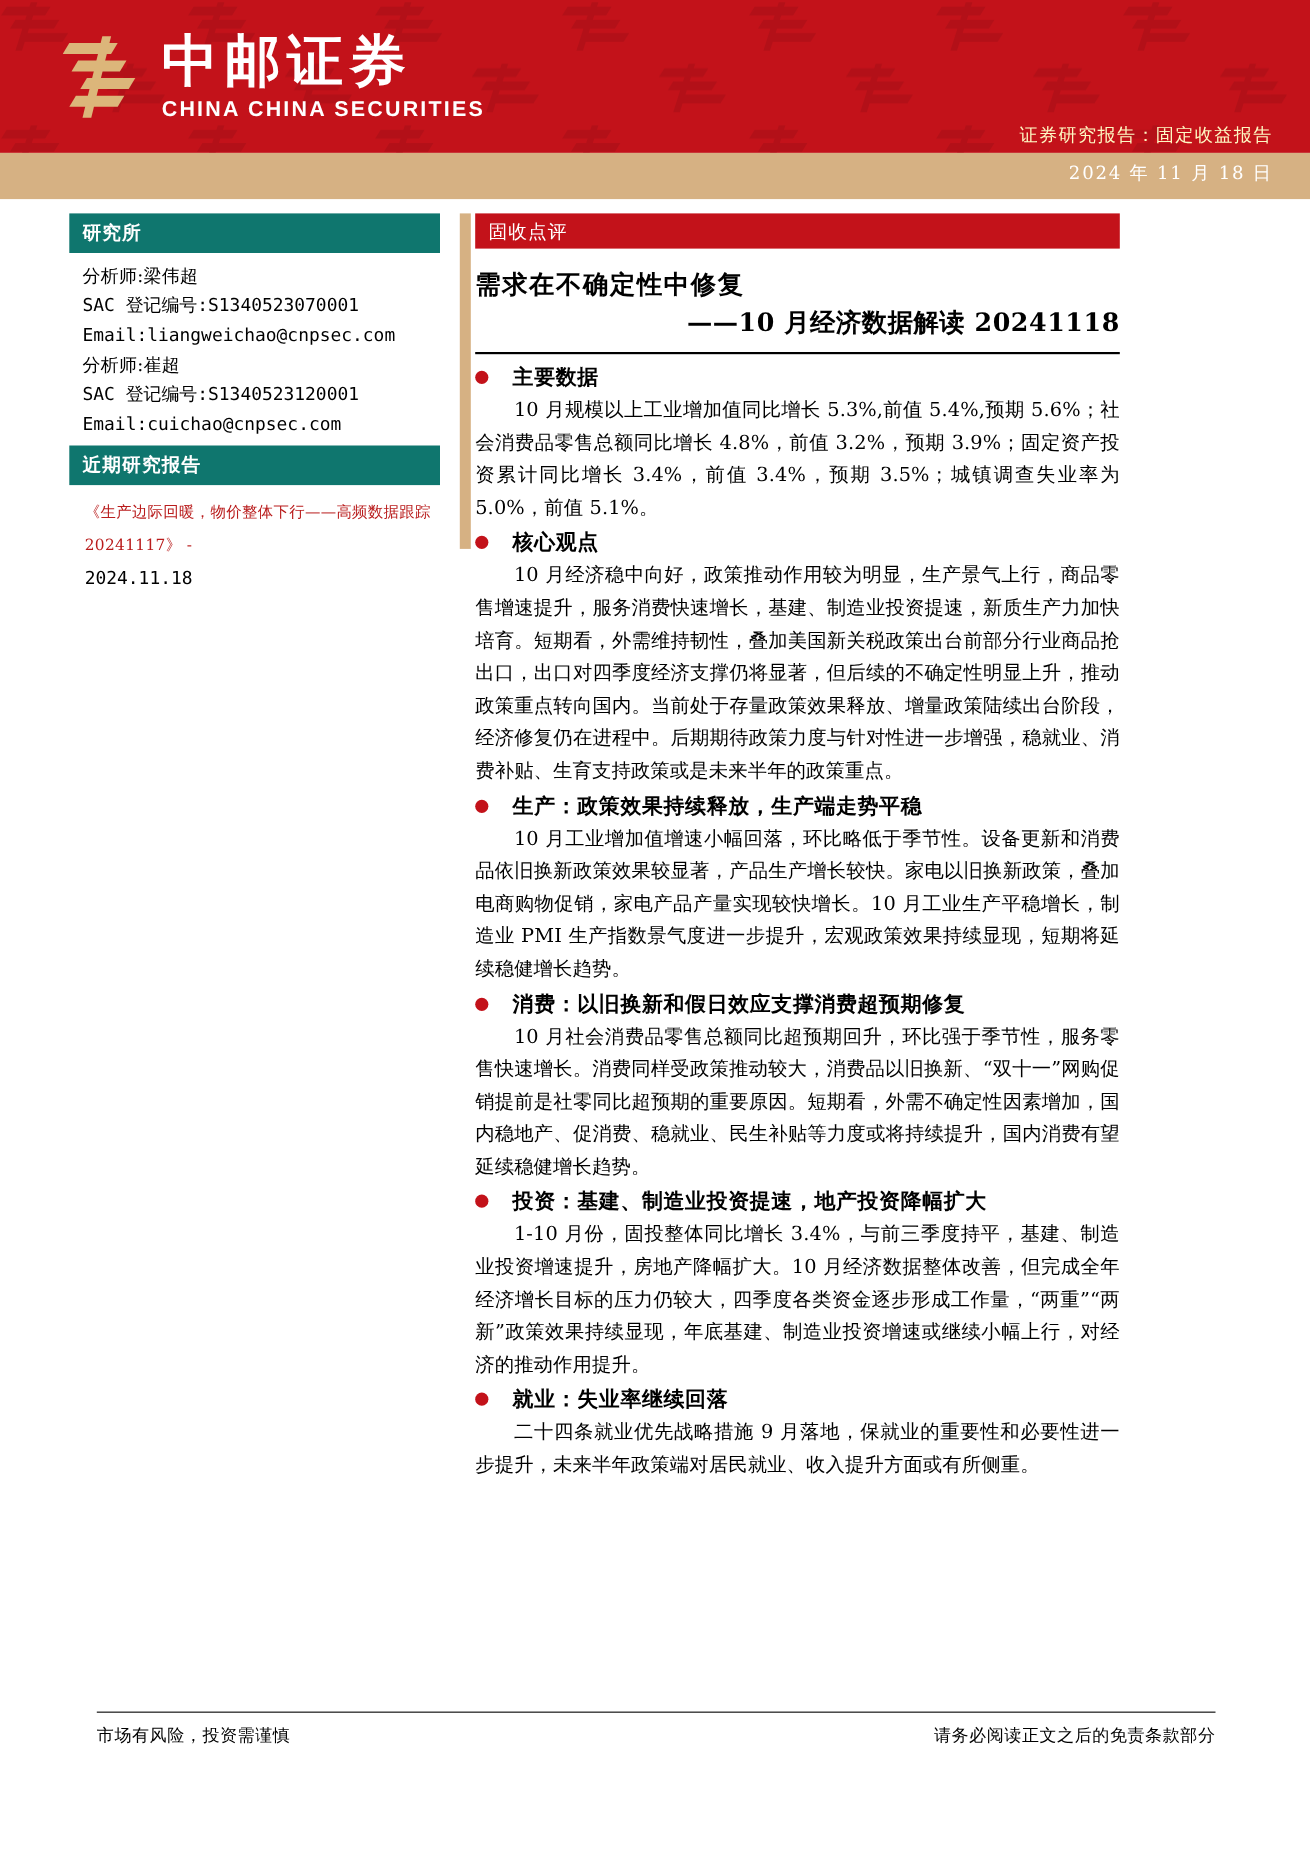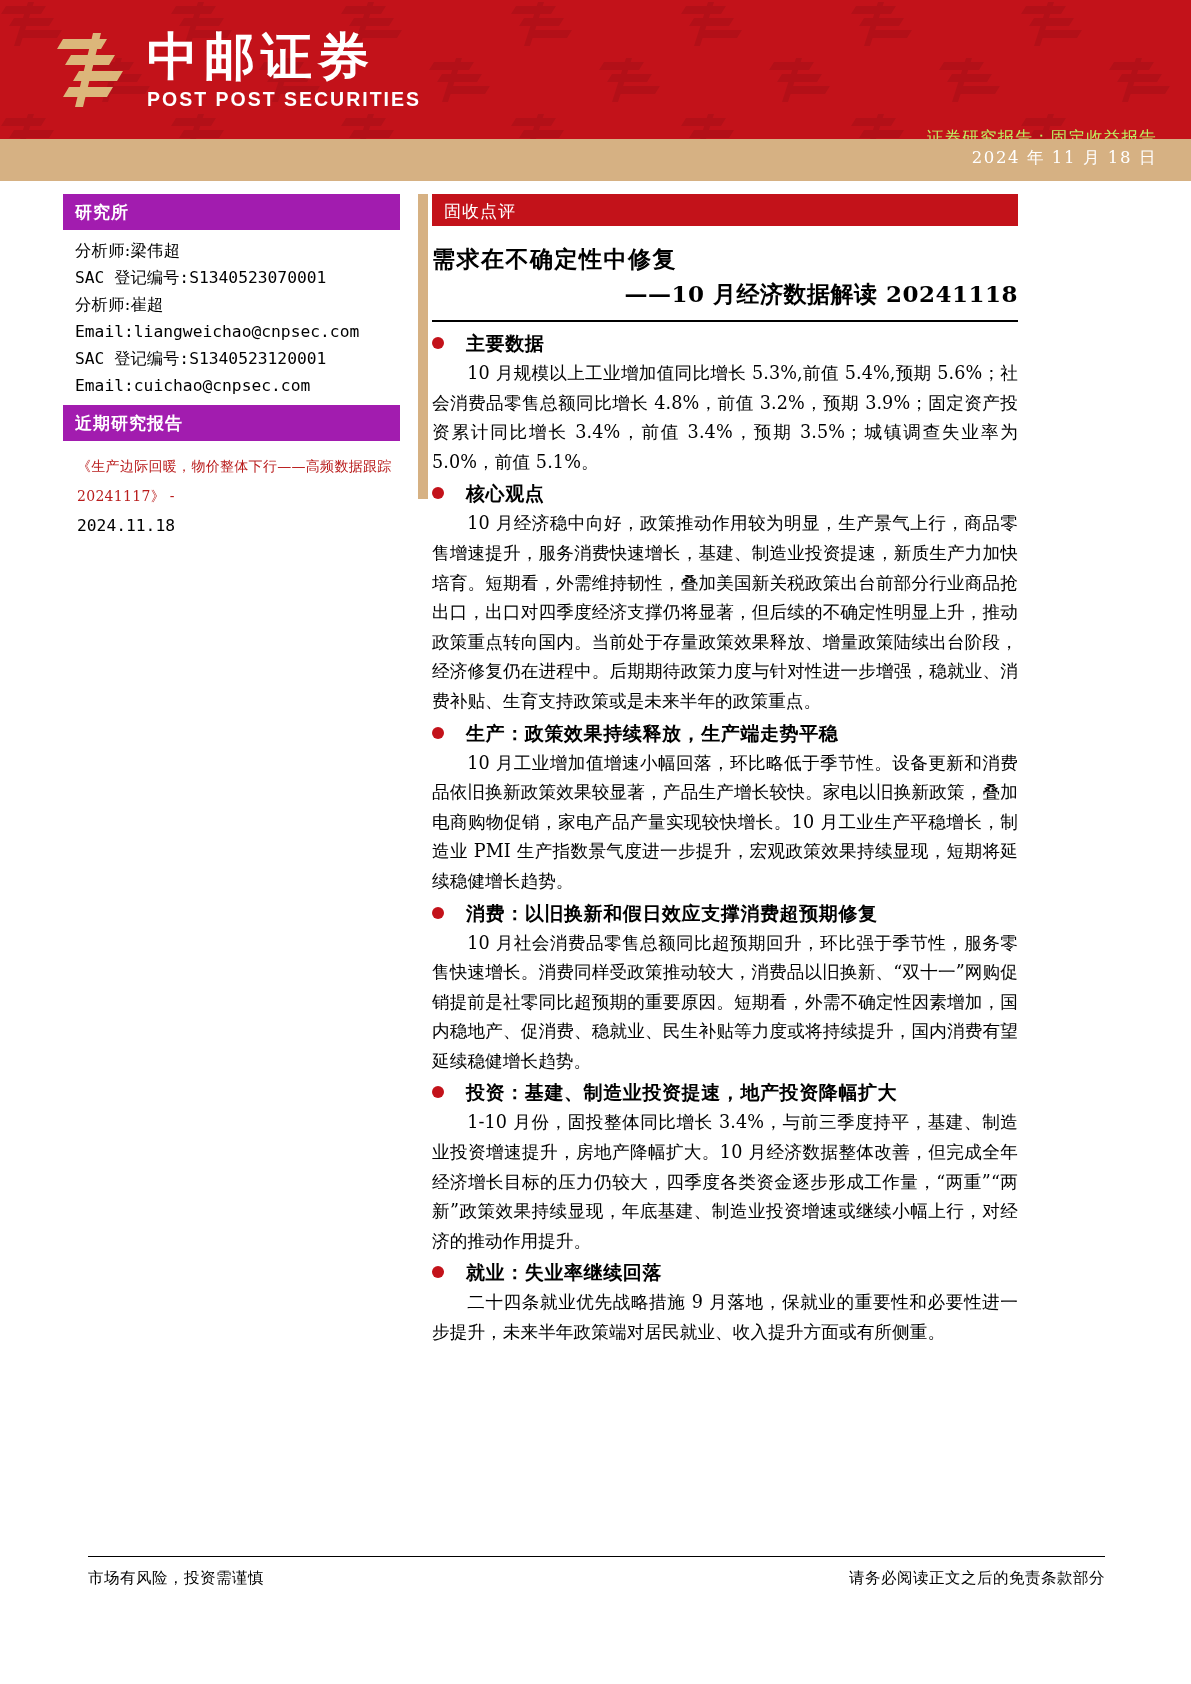--- a/index.html
+++ b/index.html
@@ -67,23 +67,23 @@
     font-weight: bold;
     color: #ffffff;
     letter-spacing: 2.0px;
     line-height: 22px;
     margin-top: 2px;
     white-space: nowrap;
   }
   .header-report-type {
     position: absolute;
     right: 34px;
-    top: 127px;
+    top: 112px;
     font-size: 16.5px;
-    color: #bef264;
+    color: #fef9c3;
     letter-spacing: 1.2px;
     white-space: nowrap;
     z-index: 3;
     font-family: Liberation Mono, monospace;
   }
 
   
   .date-bar {
     position: absolute;
     left: 0; top: 139px;
@@ -104,21 +104,21 @@
   }
 
   
   .sidebar {
     position: absolute;
     left: 63px;
     top: 194px;
     width: 337px;
   }
   .sidebar-band {
-    background: #a21caf;
+    background: #0f766e;
     height: 36px;
     line-height: 36px;
     padding-left: 12px;
     color: #ffffff;
     font-size: 17px;
     font-weight: bold;
     letter-spacing: 1px;
     font-family: "DejaVu Serif", "Liberation Serif", serif;
   }
   .sidebar-body {
@@ -290,38 +290,38 @@
       <g fill="#dcb67a">
         <path d="M6 8 h44 l-6 10 h-44 z"></path>
         <path d="M14 24 h44 l-6 10 h-44 z"></path>
         <path d="M22 40 h44 l-6 10 h-44 z"></path>
         <path d="M12 56 h44 l-6 10 h-44 z"></path>
         <path d="M36 2 h8 l-18 74 h-8 z"></path>
       </g>
     </svg>
     <div class="logo-text-wrap">
       <div class="logo-cn">中邮证券</div>
-      <div class="logo-en">POST POST SECURITIES</div>
+      <div class="logo-en">CHINA CHINA SECURITIES</div>
     </div>
   </div>
 
   <div class="header-report-type">证券研究报告：固定收益报告</div>
 </div>
 
 <div class="date-bar">
   <div class="date-text">2024 年 11 月 18 日</div>
 </div>
 
 <div class="sidebar">
   <div class="sidebar-band">研究所</div>
   <div class="sidebar-body">
     <div class="sidebar-line cjk">分析师:梁伟超</div>
     <div class="sidebar-line">SAC 登记编号:S1340523070001</div>
+    <div class="sidebar-line">Email:liangweichao@cnpsec.com</div>
     <div class="sidebar-line cjk">分析师:崔超</div>
-    <div class="sidebar-line">Email:liangweichao@cnpsec.com</div>
     <div class="sidebar-line">SAC 登记编号:S1340523120001</div>
     <div class="sidebar-line">Email:cuichao@cnpsec.com</div>
   </div>
   <div class="sidebar-band">近期研究报告</div>
   <div class="recent-body">
     <div class="recent-item">《生产边际回暖，物价整体下行——高频数据跟踪 20241117》 -</div>
     <div class="recent-date">2024.11.18</div>
   </div>
 </div>
 

